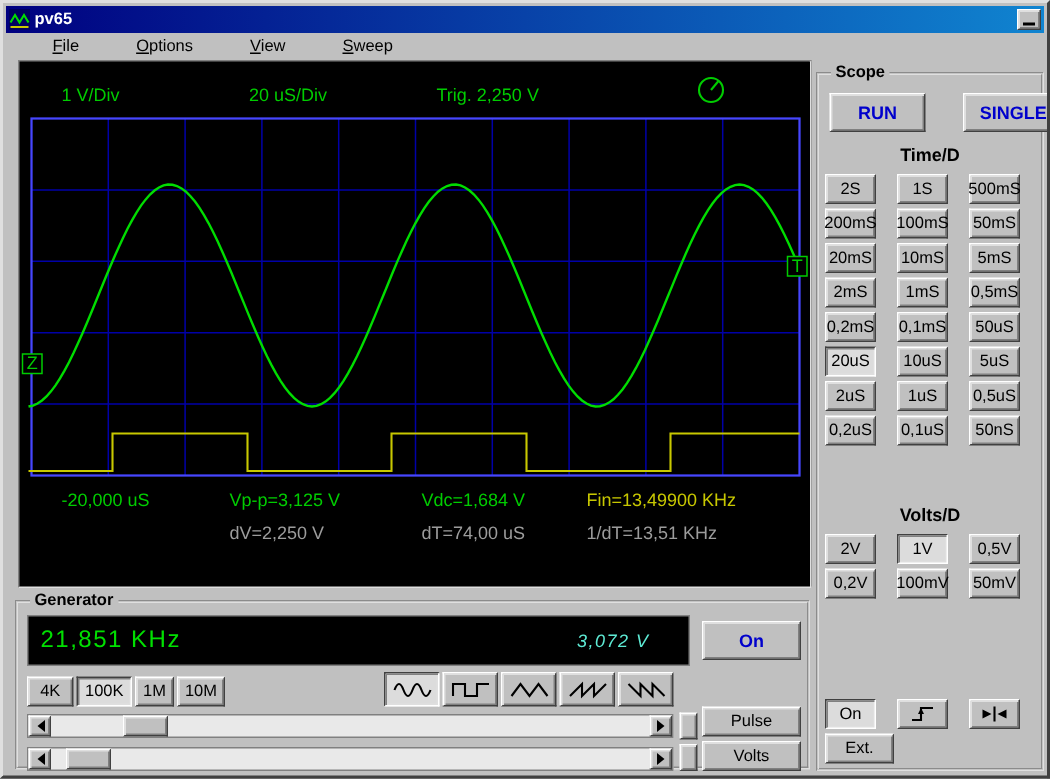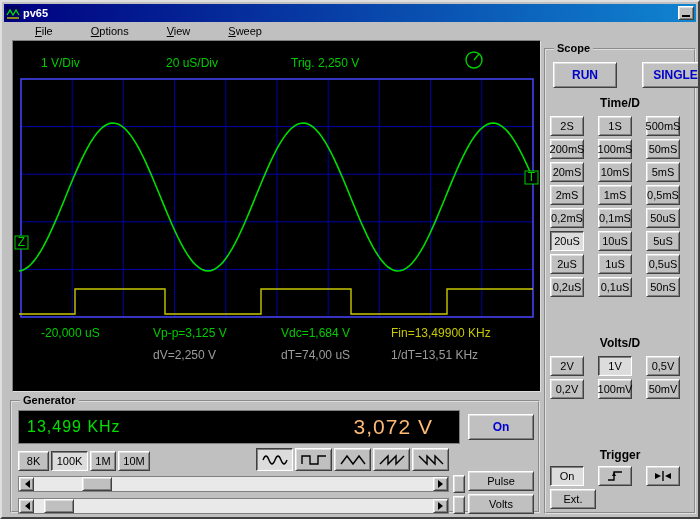--- a/index.html
+++ b/index.html
@@ -180,21 +180,20 @@
 
     <div class="bgrid" style="left:4px; top:306px;">
       <div class="btn">2V</div>
       <div class="btn pressed">1V</div>
       <div class="btn">0,5V</div>
       <div class="btn">0,2V</div>
       <div class="btn">100mV</div>
       <div class="btn">50mV</div>
     </div>
 
-    <div class="seclabel" style="top:398px;">Trigger</div>
 
     <div class="bgrid" style="left:4px; top:416px;">
       <div class="btn pressed">On</div>
       <div class="btn">
         <svg width="18" height="14" viewBox="0 0 18 14">
           <polyline class="waveicon" points="2,11 8,11 8,3 16,3"></polyline>
           <polygon points="6,7 10,7 8,3" fill="#000"></polygon>
         </svg>
       </div>
       <div class="btn">
@@ -207,30 +206,30 @@
     </div>
 
     <div class="btn abs" style="left:4px; top:439px; width:46px; height:20px;">Ext.</div>
   </div>
 
   <div class="groupbox" style="left:8px; top:398px; width:530px; height:113px;">
     <span class="grouplabel">Generator</span>
 
     <div class="abs" style="left:6px; top:8px; width:442px; height:34px; background:#000; border:1px solid #808080;
                 display:flex; align-items:center; justify-content:space-between; padding:0 26px 0 8px; box-sizing:border-box;">
-      <span style="color:#00e000; font-size:16px; letter-spacing:1px;">13,499 KHz</span>
-      <span style="color:#fdba74; font-size:21px; letter-spacing:1px;">3,072 V</span>
+      <span style="color:#00e000; font-size:16px; letter-spacing:1px;">21,851 KHz</span>
+      <span style="color:#5eead4; font-size:12px; letter-spacing:1px;font-style:italic;">3,072 V</span>
     </div>
 
     <div class="btn blue abs" style="left:456px; top:12px; width:66px; height:26px; font-size:12px;">
         <span>On</span>
       </div>
 
     <div class="abs" style="left:6px; top:49px; display:flex; gap:2px;">
-      <div class="btn" style="width:31px; height:20px;">8K</div>
+      <div class="btn" style="width:31px; height:20px;">4K</div>
       <div class="btn pressed" style="width:37px; height:20px;">100K</div>
       <div class="btn" style="width:26px; height:20px;">1M</div>
       <div class="btn" style="width:32px; height:20px;">10M</div>
     </div>
 
     <div class="abs" style="left:244px; top:46px; display:flex; gap:2px;">
       <div class="btn pressed" style="width:37px; height:23px;">
         <svg width="26" height="12" viewBox="0 0 26 12">
           <path class="waveicon" d="M1,6 Q4,-2 7,6 Q10,14 13,6 Q16,-2 19,6 Q22,14 25,6"></path>
         </svg>

